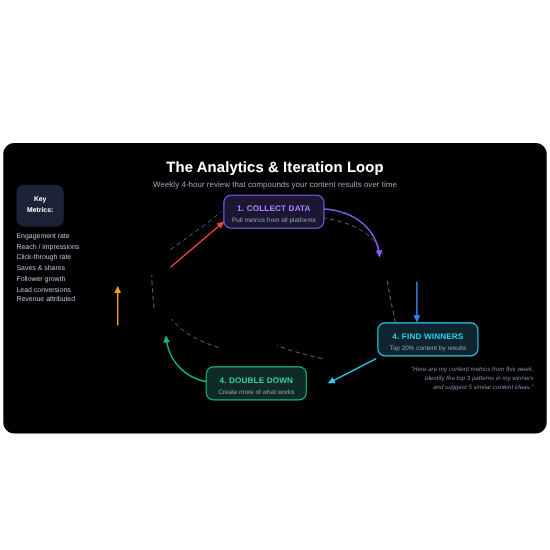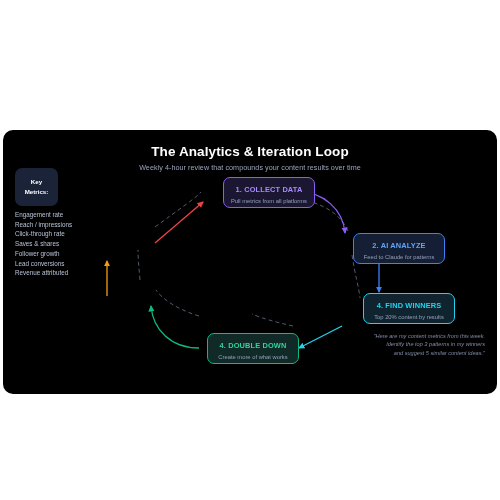--- a/index.html
+++ b/index.html
@@ -58,21 +58,20 @@
     letter-spacing: 0.05px;
   }
   .node {
     position: absolute;
     border-radius: 7px;
     box-sizing: border-box;
     border: 1.2px solid #666;
     text-align: center;
     padding-top: 7px;
     background: #161d30;
-    margin-left: 20px;
   }
   .node .n-title {
     font-size: 7.4px;
     font-weight: bold;
     letter-spacing: 0.15px;
     line-height: 9px;
   }
   .node .n-sub {
     font-size: 5.8px;
     color: #93a0b7;
@@ -196,24 +195,20 @@
       <div class="m-item">Follower growth</div>
       <div class="m-item">Lead conversions</div>
       <div class="m-item">Revenue attributed</div>
     </div>
 
     <div class="node" id="node-collect" style="left:200px; top:47px; width:92px; height:31px;">
       <div class="n-title">1. COLLECT DATA</div>
       <div class="n-sub">Pull metrics from all platforms</div>
     </div>
 
-    <div class="node" id="node-analyze" style="left:330px; top:103px; width:92px; height:31px;">
-      <div class="n-title">2. AI ANALYZE</div>
-      <div class="n-sub">Feed to Claude for patterns</div>
-    </div>
 
     <div class="node" id="node-winners" style="left:340px; top:163px; width:92px; height:31px;">
       <div class="n-title">4. FIND WINNERS</div>
       <div class="n-sub">Top 20% content by results</div>
     </div>
 
     <div class="node" id="node-double" style="left:184px; top:203px; width:92px; height:31px;">
       <div class="n-title">4. DOUBLE DOWN</div>
       <div class="n-sub">Create more of what works</div>
     </div>

